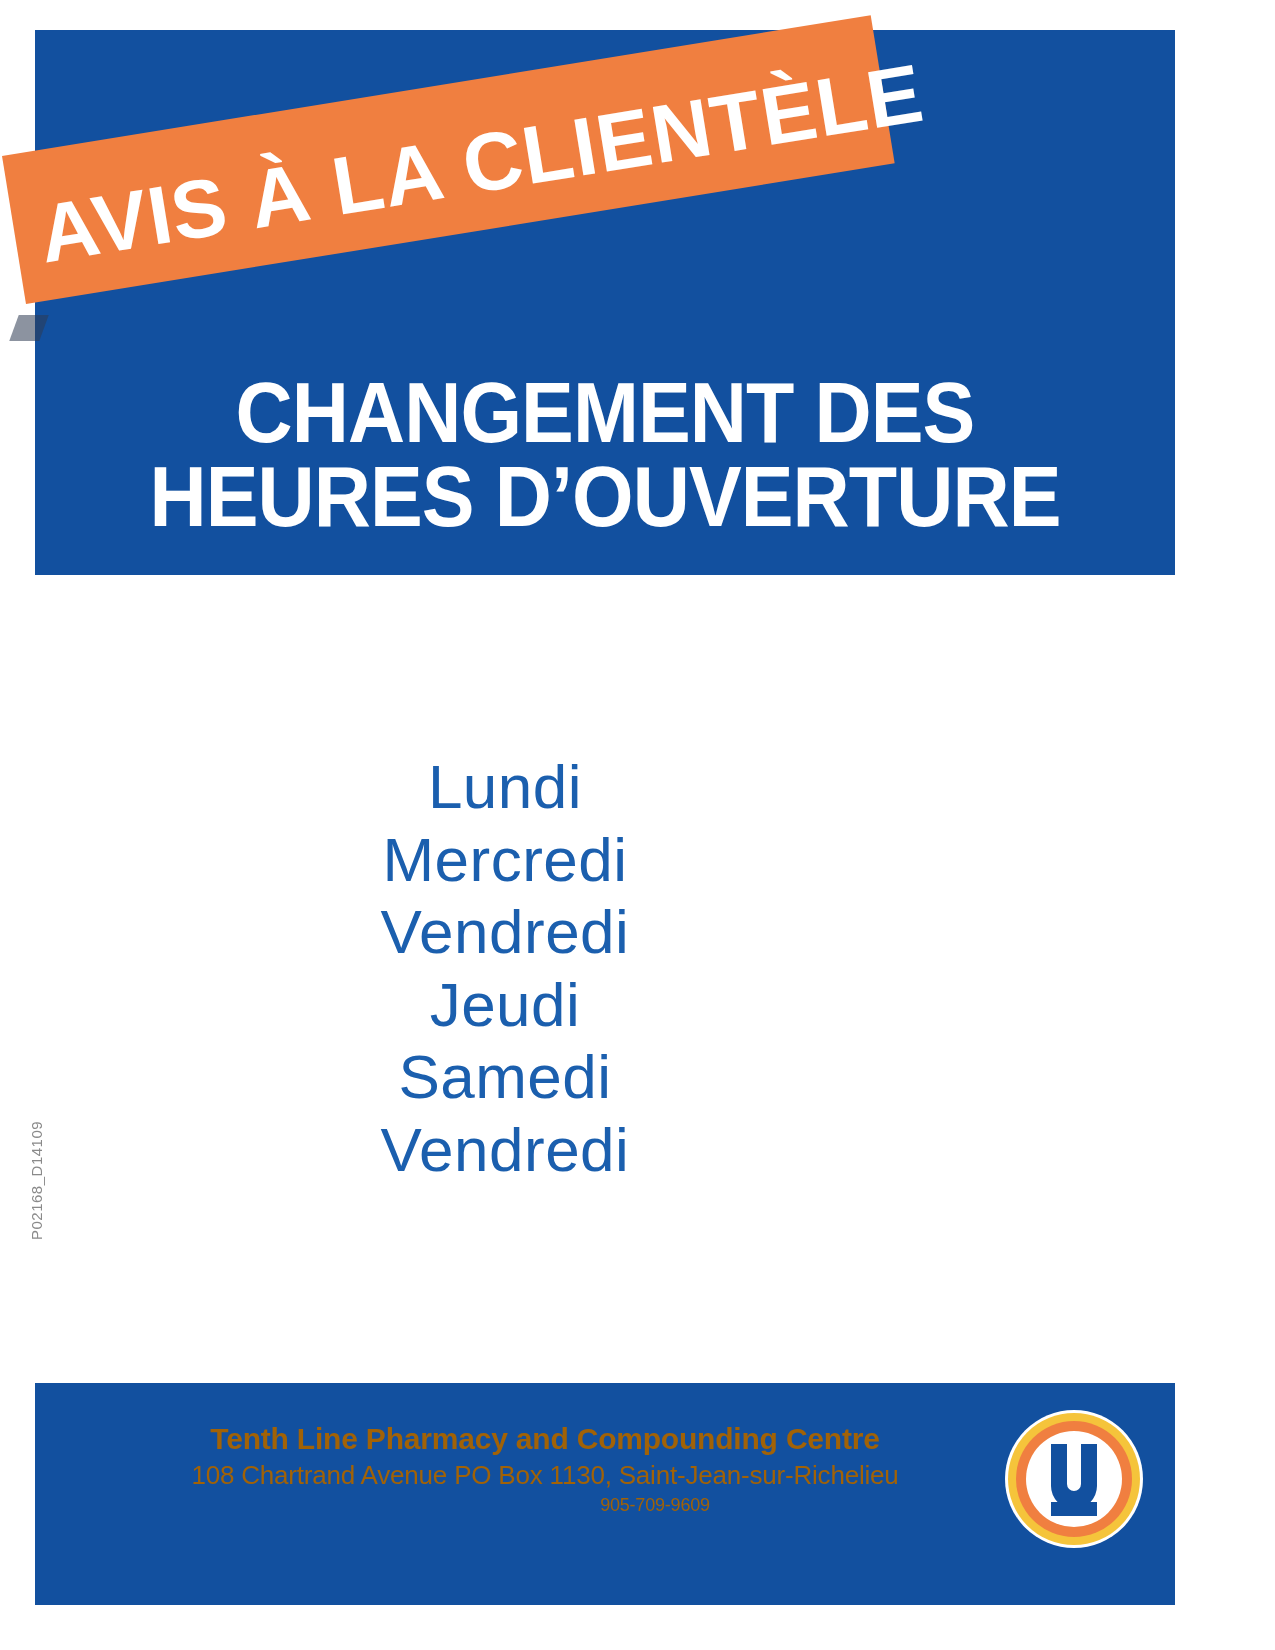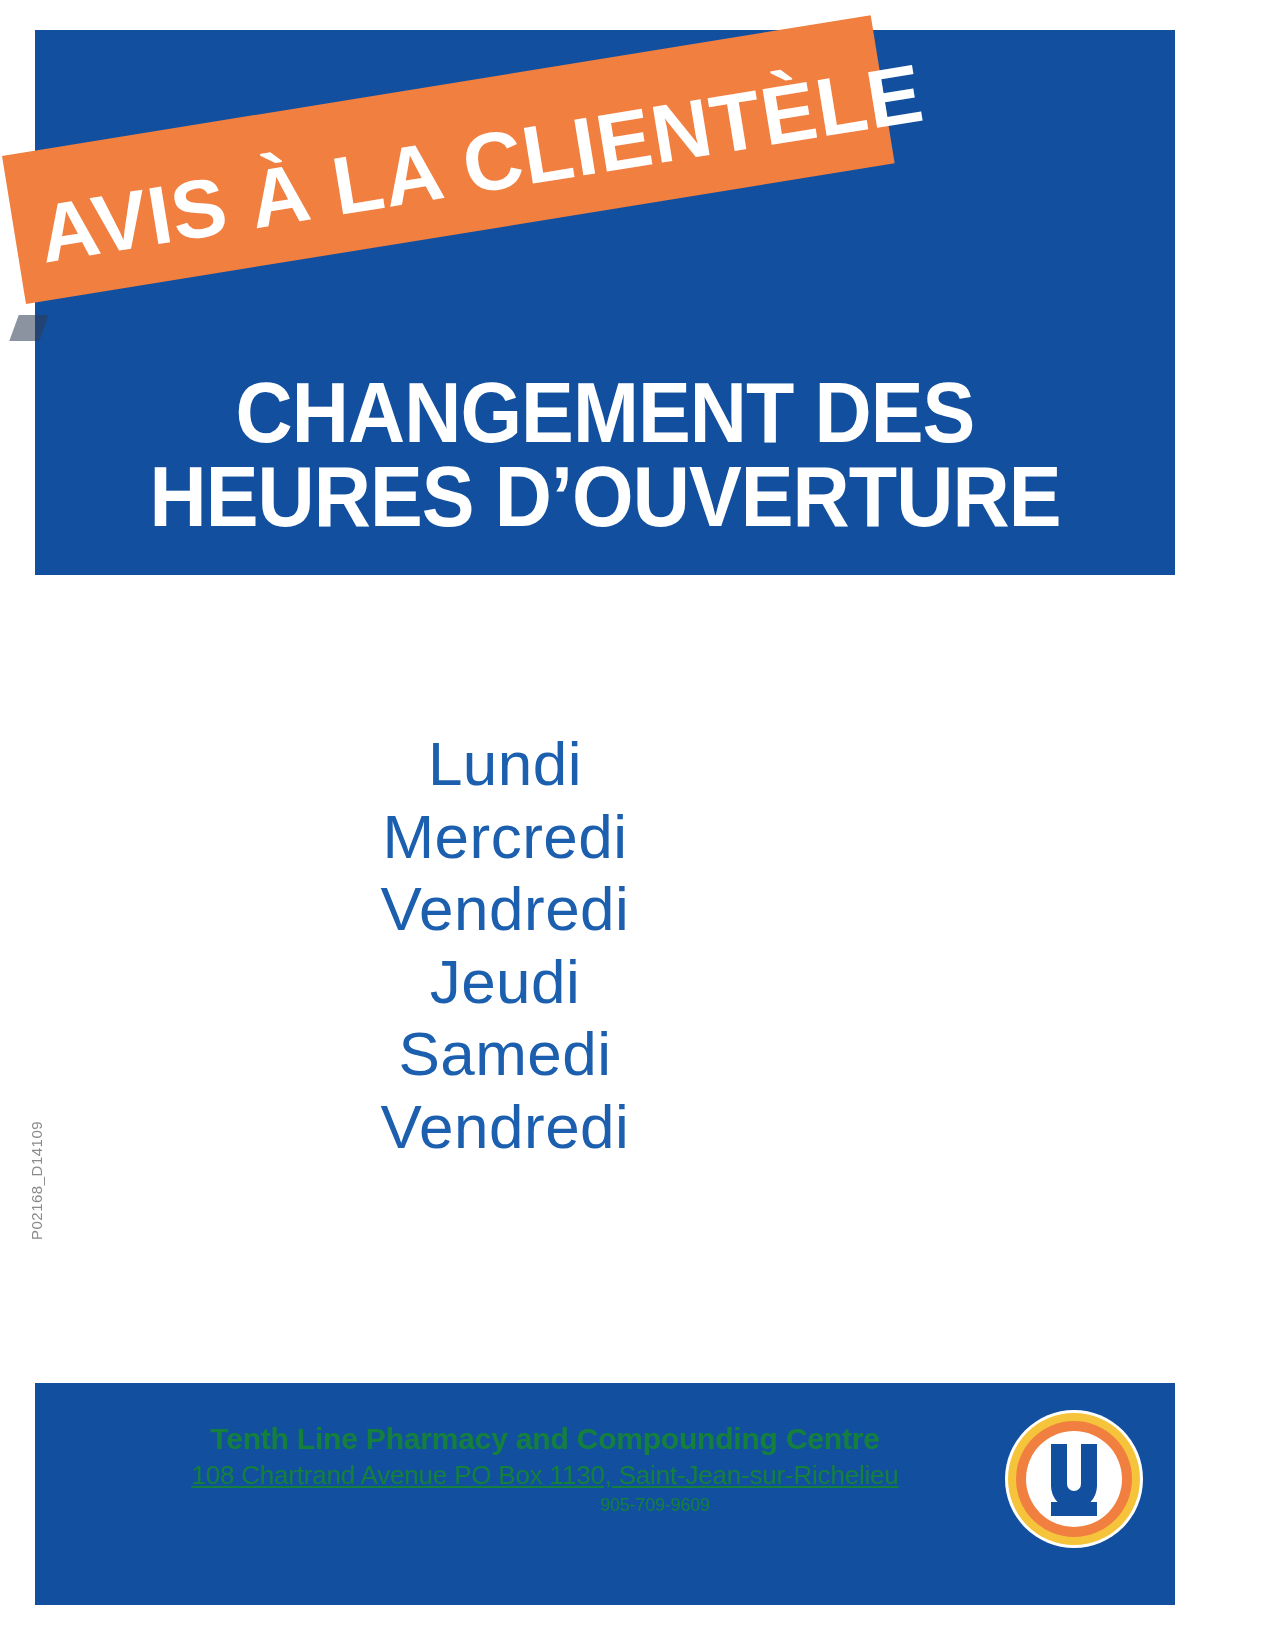--- a/index.html
+++ b/index.html
@@ -88,21 +88,21 @@
     transform: scaleX(0.92);
     transform-origin: center top;
   }
   .headline .l1 { display: block; }
   .headline .l2 { display: block; }
 
   
   .days {
     position: absolute;
     left: 0;
-    top: 728px;
+    top: 751px;
     width: 1010px;
     text-align: center;
     color: #1B5FAE;
   }
   .day {
     font-size: 62px;
     line-height: 1.17;
     font-weight: normal;
     letter-spacing: 0.5px;
   }
@@ -129,34 +129,33 @@
     width: 1140px;
     height: 222px;
     background: #12509F;
   }
   .footer-text {
     position: absolute;
     left: 90px;
     top: 1400px;
     width: 910px;
     text-align: center;
-    color: #15803d;
+    color: #a16207;
   }
   .footer-name {
     font-size: 30px;
     font-weight: bold;
     letter-spacing: -0.2px;
     margin-top: 22px;
   }
   .footer-addr {
     font-size: 26px;
     font-weight: normal;
     margin-top: 4px;
     letter-spacing: -0.2px;
-    text-decoration: underline;
   }
   .footer-phone {
     font-size: 18px;
     font-weight: normal;
     margin-top: 4px;
     letter-spacing: -0.2px;
     padding-left: 220px;
   }
 
   

